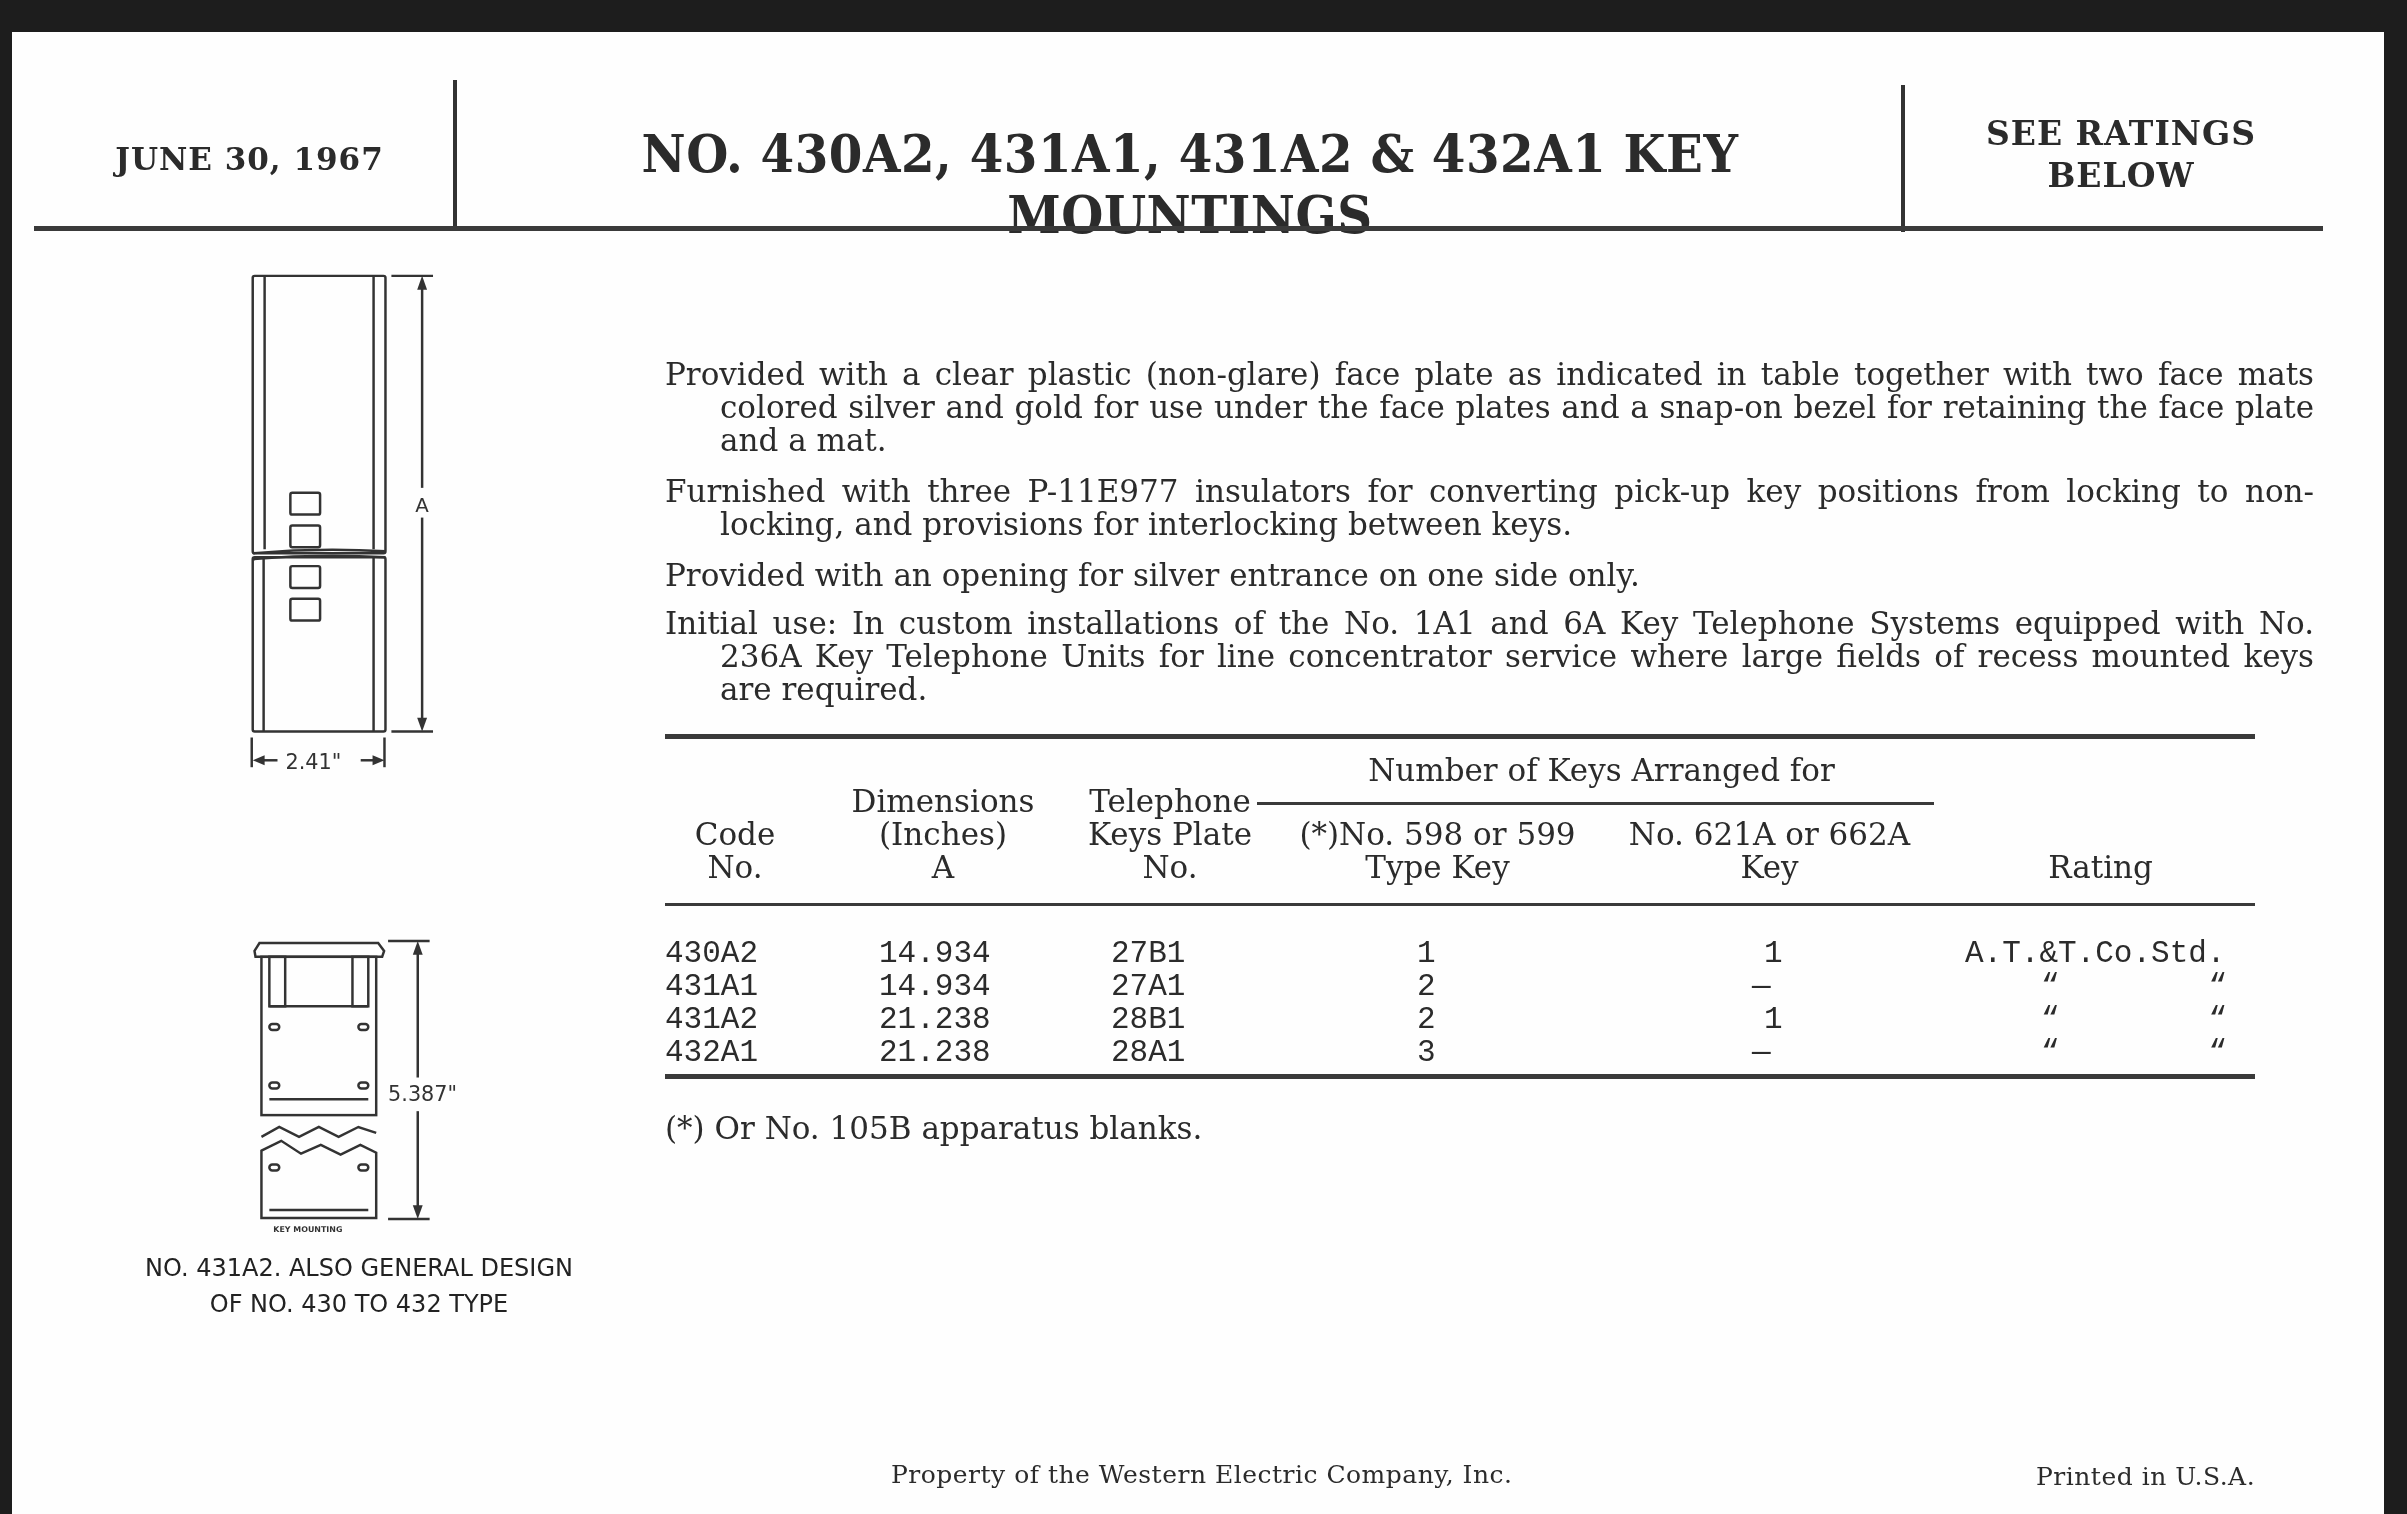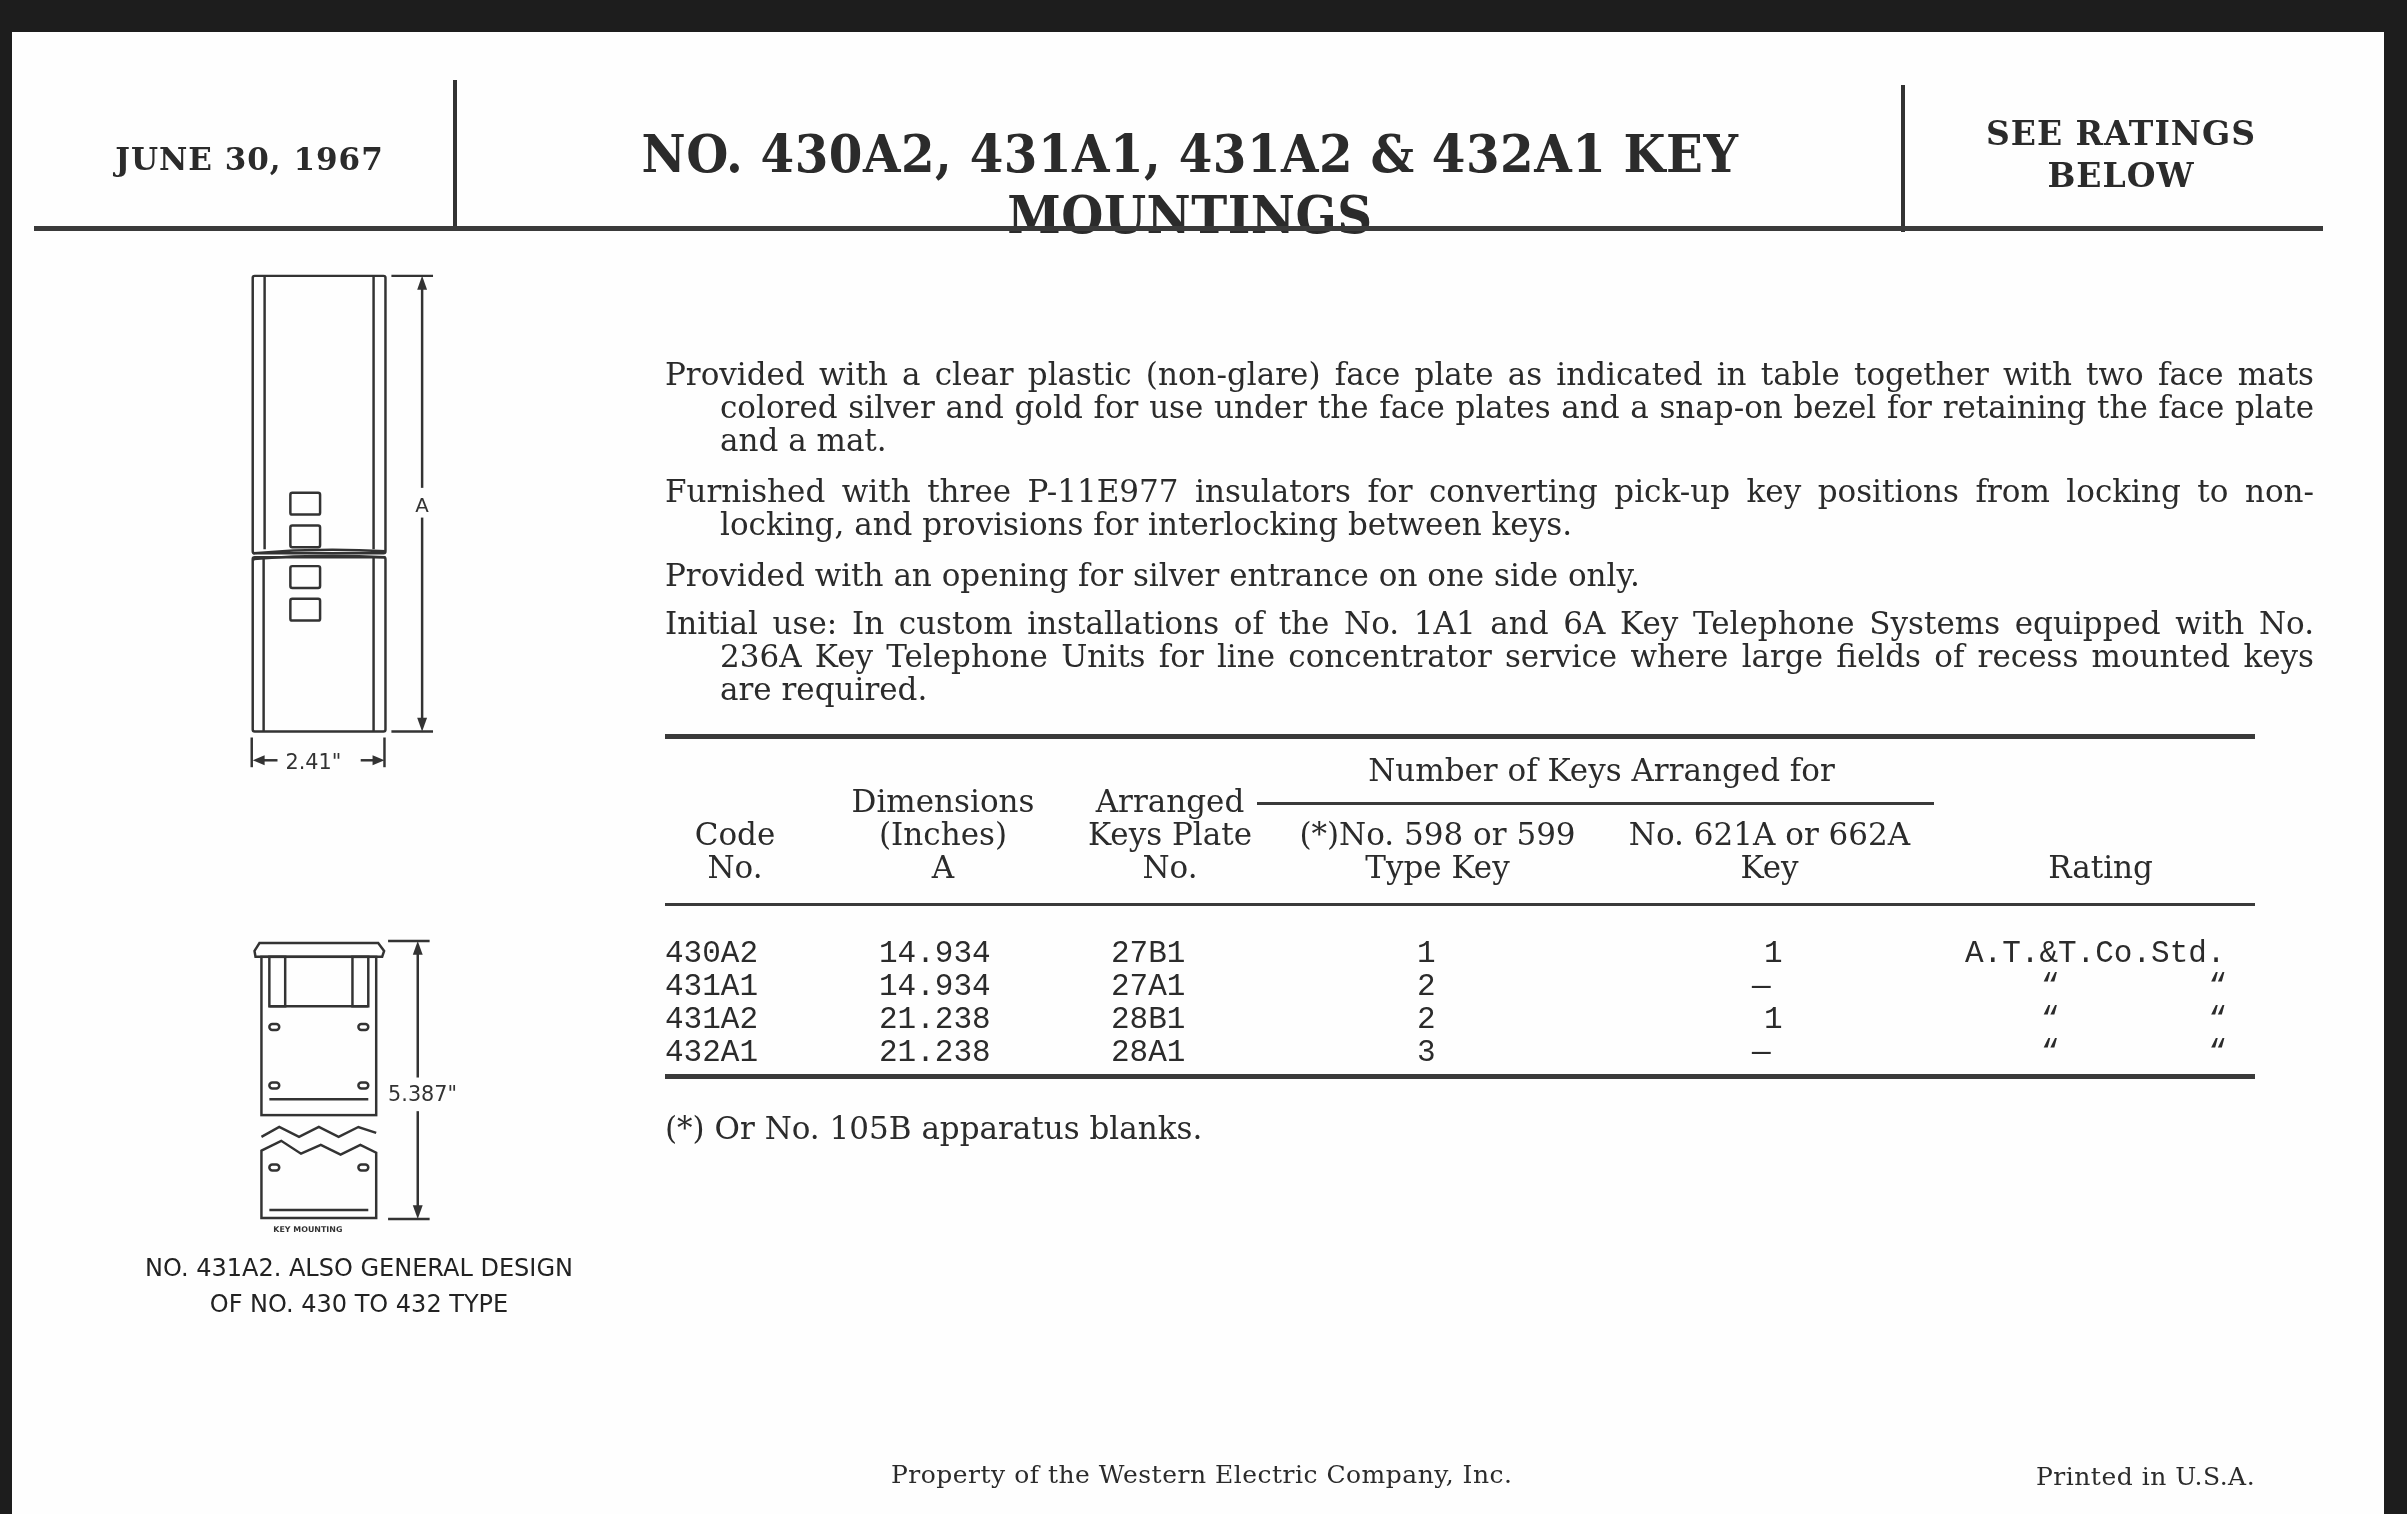--- a/index.html
+++ b/index.html
@@ -49,21 +49,21 @@
   <div class="abs th" style="left:634px; top:786px; width:178px;">
     <div>Code</div>
     <div>No.</div>
   </div>
   <div class="abs th" style="left:812px; top:753px; width:238px;">
     <div>Dimensions</div>
     <div>(Inches)</div>
     <div>A</div>
   </div>
   <div class="abs th" style="left:1049px; top:753px; width:218px;">
-    <div>Arranged</div>
+    <div>Telephone</div>
     <div>Keys Plate</div>
     <div>No.</div>
   </div>
   <div class="abs th" style="left:1267px; top:786px; width:317px;">
     <div>(*)No. 598 or 599</div>
     <div>Type Key</div>
   </div>
   <div class="abs th" style="left:1584px; top:786px; width:347px;">
     <div>No. 621A or 662A</div>
     <div>Key</div>

